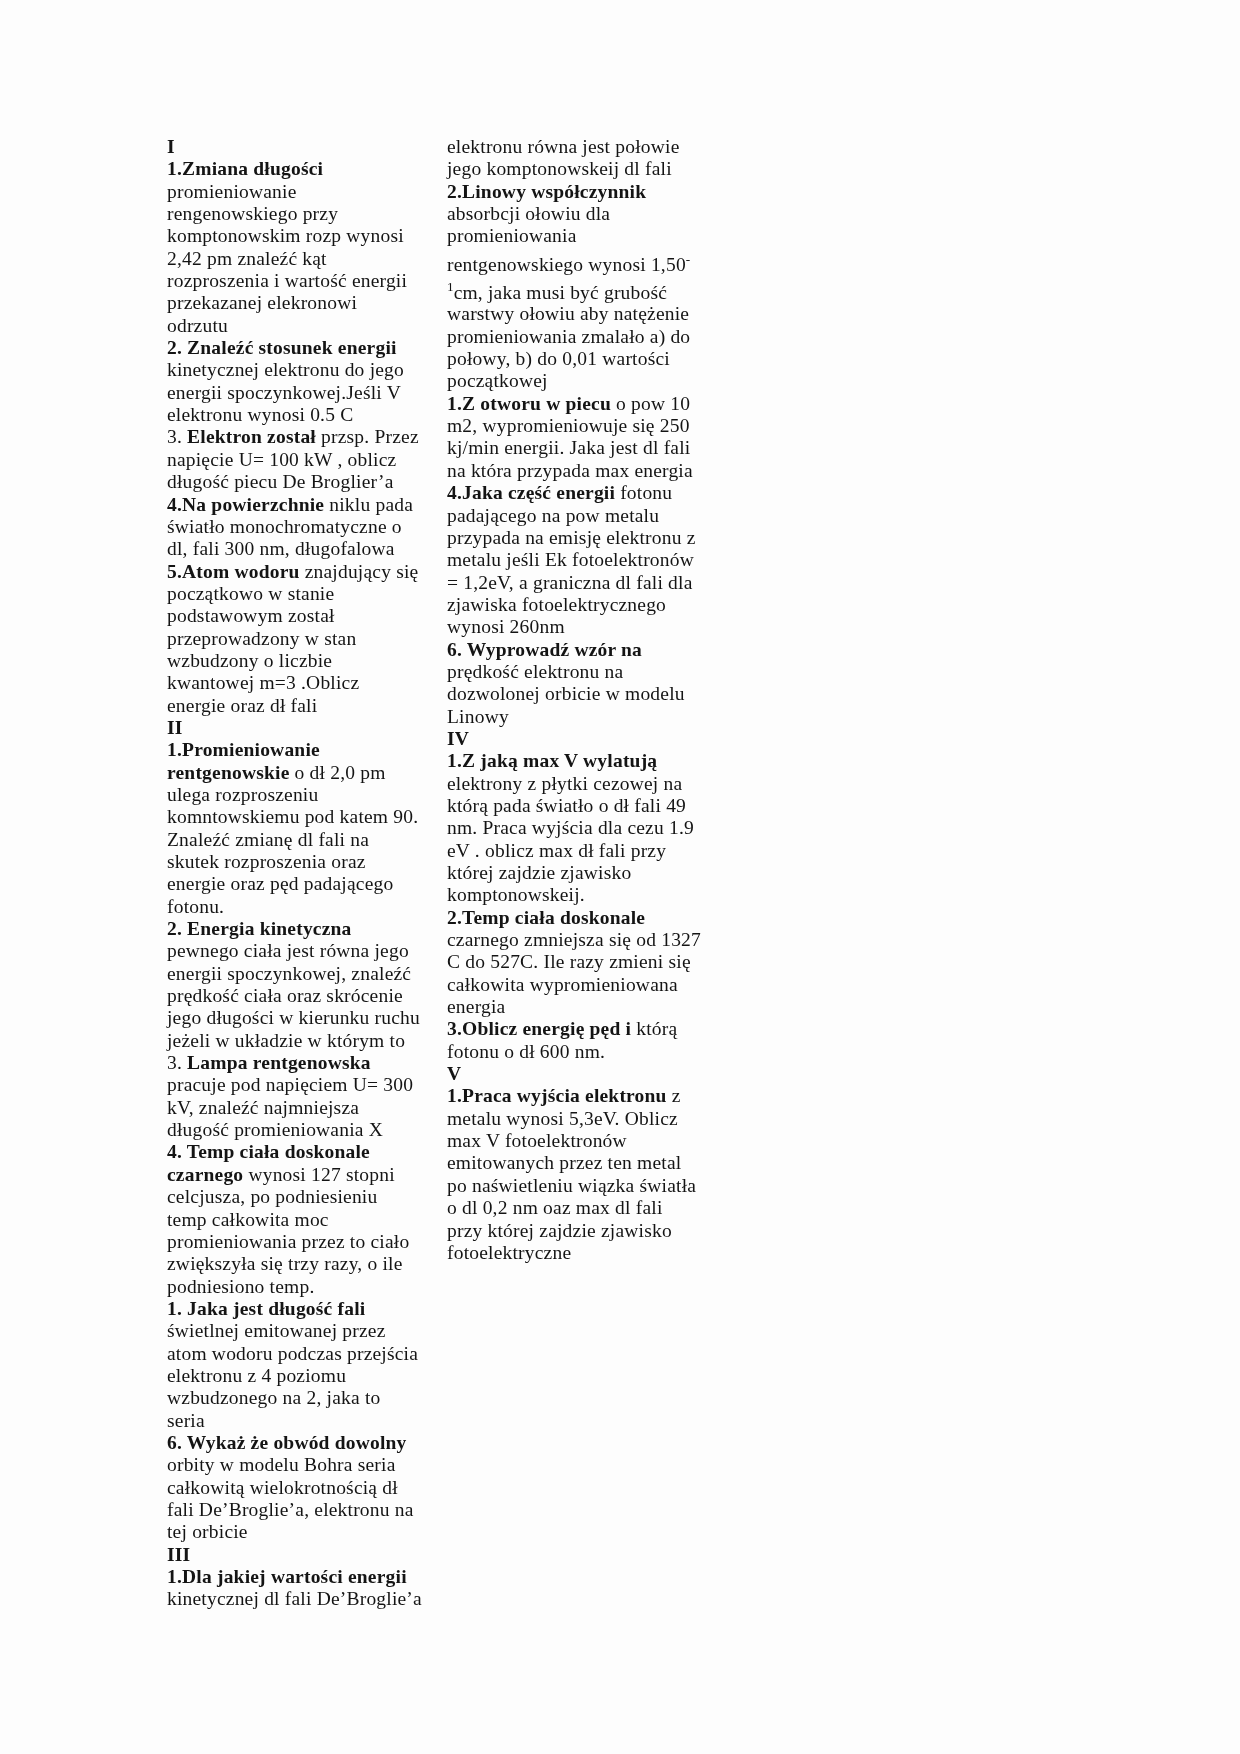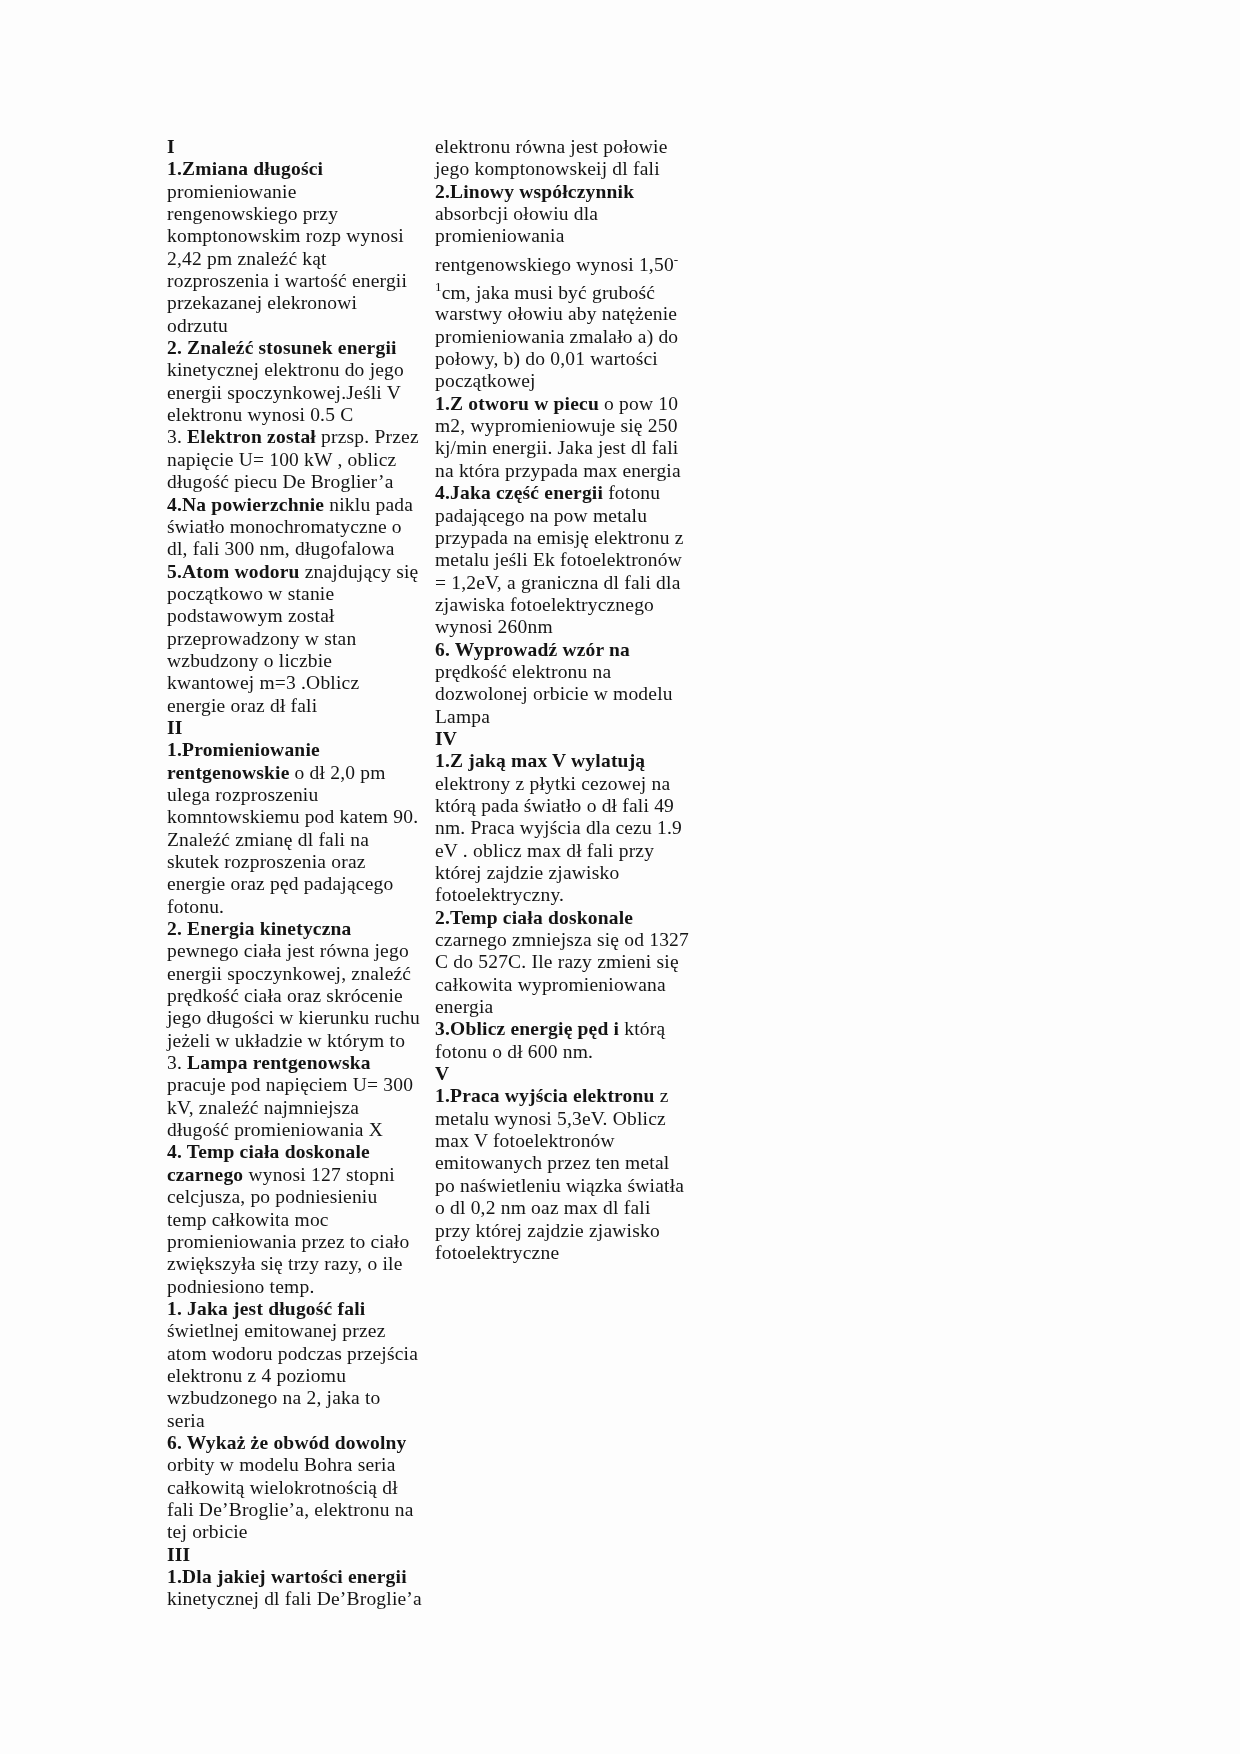--- a/index.html
+++ b/index.html
@@ -18,21 +18,21 @@
   }
   .col {
     position: absolute;
     top: 136px;
     width: 300px;
     font-size: 19.5px;
     line-height: 22.35px;
     letter-spacing: 0.2px;
   }
   .col-left  { left: 167px; }
-  .col-right { left: 435px; }
+  .col-right { left: 447px; }
   .line { white-space: nowrap; min-height: 22.35px; }
   .b   { font-weight: bold; }
   .sup { vertical-align: super; font-size: 68%; letter-spacing: 0; }
   .sub { vertical-align: sub;   font-size: 68%; letter-spacing: 0; }
 </style>
 </head>
 <body>
 
 <div class="page">
   <div class="col col-left">
@@ -122,29 +122,29 @@
       <div class="line"><span class="b">4.Jaka część energii</span><span> fotonu</span></div>
       <div class="line"><span>padającego na pow metalu</span></div>
       <div class="line"><span>przypada na emisję elektronu z</span></div>
       <div class="line"><span>metalu jeśli Ek fotoelektronów</span></div>
       <div class="line"><span>= 1,2eV, a graniczna dl fali dla</span></div>
       <div class="line"><span>zjawiska fotoelektrycznego</span></div>
       <div class="line"><span>wynosi 260nm</span></div>
       <div class="line"><span class="b">6. Wyprowadź wzór na</span></div>
       <div class="line"><span>prędkość elektronu na</span></div>
       <div class="line"><span>dozwolonej orbicie w modelu</span></div>
-      <div class="line"><span>Lampa</span></div>
+      <div class="line"><span>Linowy</span></div>
       <div class="line"><span class="b">IV</span></div>
       <div class="line"><span class="b">1.Z jaką max V wylatują</span></div>
       <div class="line"><span>elektrony z płytki cezowej na</span></div>
       <div class="line"><span>którą pada światło o dł fali 49</span></div>
       <div class="line"><span>nm. Praca wyjścia dla cezu 1.9</span></div>
       <div class="line"><span>eV . oblicz max dł fali przy</span></div>
       <div class="line"><span>której zajdzie zjawisko</span></div>
-      <div class="line"><span>fotoelektryczny.</span></div>
+      <div class="line"><span>komptonowskeij.</span></div>
       <div class="line"><span class="b">2.Temp ciała doskonale</span></div>
       <div class="line"><span>czarnego zmniejsza się od 1327</span></div>
       <div class="line"><span>C do 527C. Ile razy zmieni się</span></div>
       <div class="line"><span>całkowita wypromieniowana</span></div>
       <div class="line"><span>energia</span></div>
       <div class="line"><span class="b">3.Oblicz energię pęd i</span><span> którą</span></div>
       <div class="line"><span>fotonu o dł 600 nm.</span></div>
       <div class="line"><span class="b">V</span></div>
       <div class="line"><span class="b">1.Praca wyjścia elektronu</span><span> z</span></div>
       <div class="line"><span>metalu wynosi 5,3eV. Oblicz</span></div>

